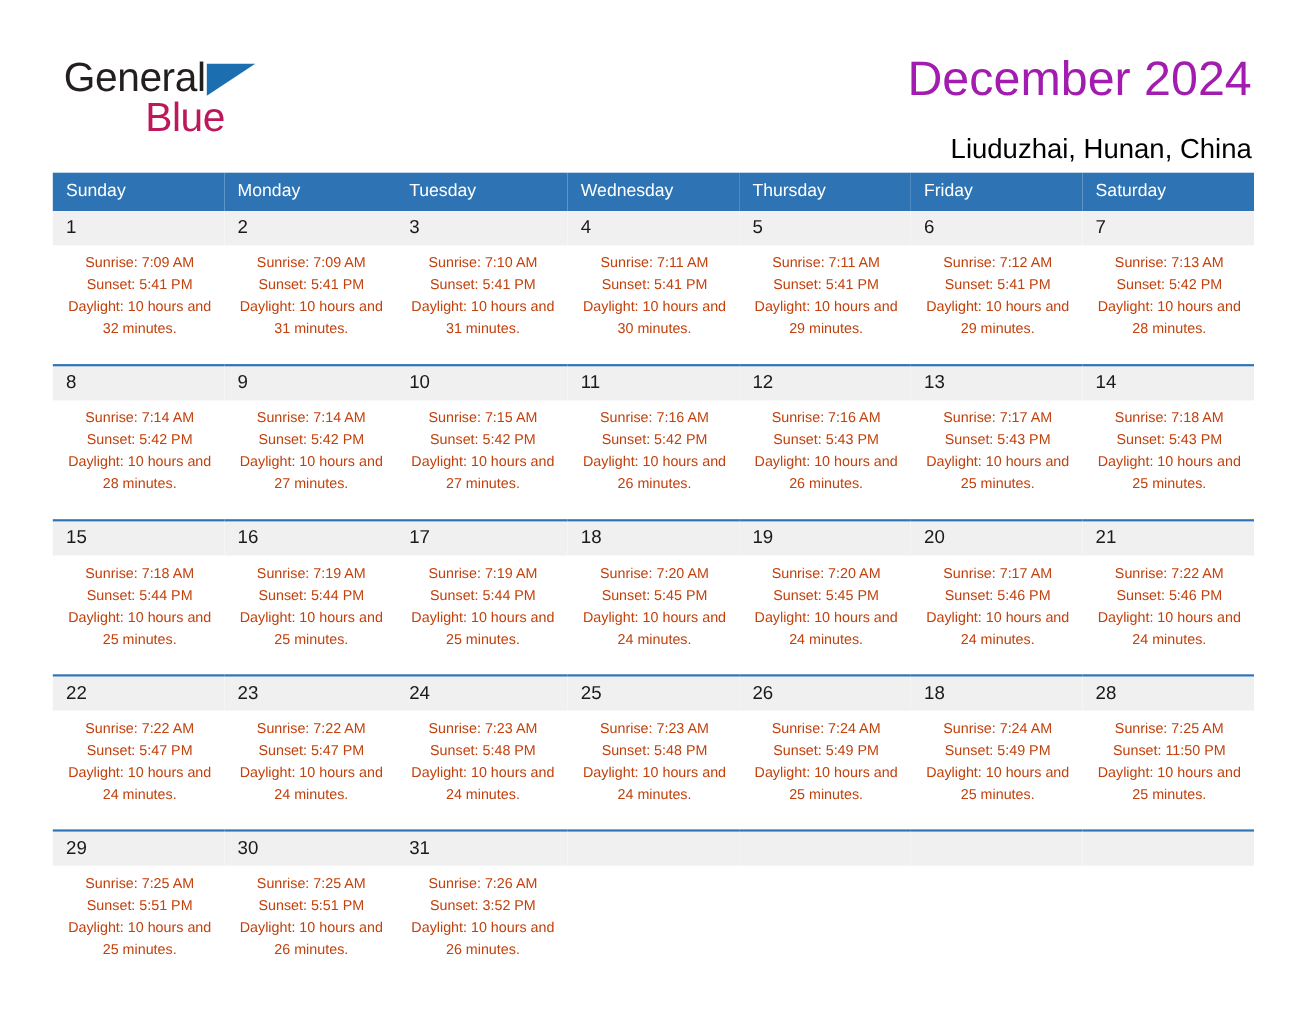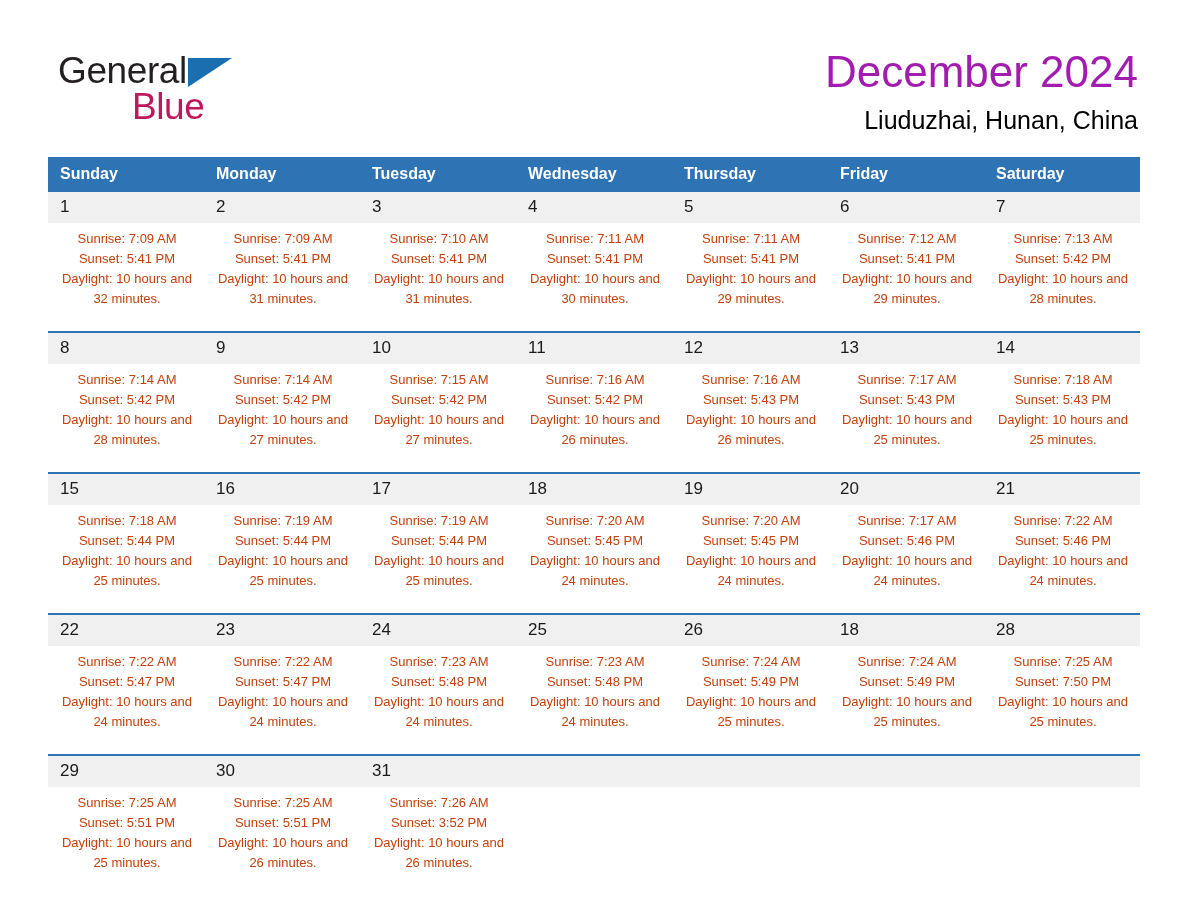--- a/index.html
+++ b/index.html
@@ -77,21 +77,21 @@
     top: 0;
     text-align: right;
   }
   .month-title {
     font-size: 44px;
     line-height: 56px;
     color: #a21caf;
     white-space: nowrap;
   }
   .location-title {
-    margin-top: 4px;
+    margin-top: 20px;
     font-size: 25px;
     line-height: 32px;
     color: #000000;
     white-space: nowrap;
   }
 
   
   .calendar {
     position: absolute;
     left: 48px;
@@ -99,21 +99,21 @@
     width: 1092px;
     border-collapse: collapse;
     table-layout: fixed;
   }
   .calendar col { width: 156px; }
 
   .dow-row th {
     background: #2e74b5;
     color: #ffffff;
     font-size: 16px;
-    font-weight: bold;
+    font-weight: normal;
     text-align: left;
     padding: 8px 0 9px 12px;
     height: 18px;
     vertical-align: middle;
     border: none;
     margin-top: 16px;
   }
 
   .week-row > td {
     padding: 0;
@@ -413,21 +413,21 @@
           <div class="details">
             <div>Sunrise: 7:24 AM</div>
             <div>Sunset: 5:49 PM</div>
             <div class="daylight-wrap">Daylight: 10 hours and 25 minutes.</div>
           </div>
         </td>
         <td>
           <div class="daynum">28</div>
           <div class="details">
             <div>Sunrise: 7:25 AM</div>
-            <div>Sunset: 7:50 PM</div>
+            <div>Sunset: 11:50 PM</div>
             <div class="daylight-wrap">Daylight: 10 hours and 25 minutes.</div>
           </div>
         </td>
       </tr>
 
       <tr class="week-row">
         <td>
           <div class="daynum">29</div>
           <div class="details">
             <div>Sunrise: 7:25 AM</div>

